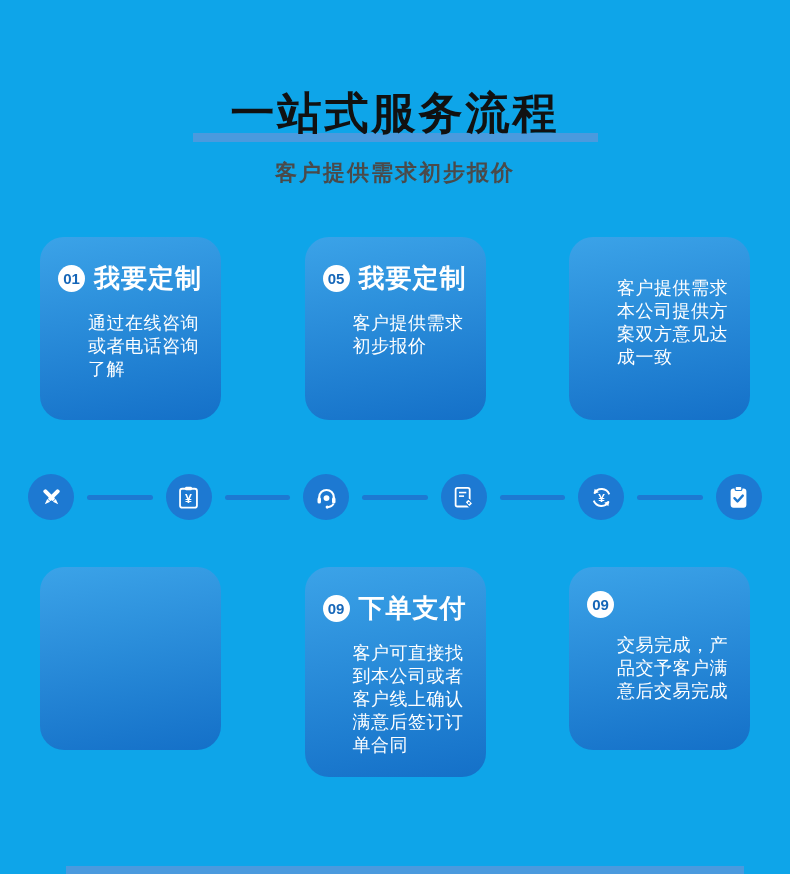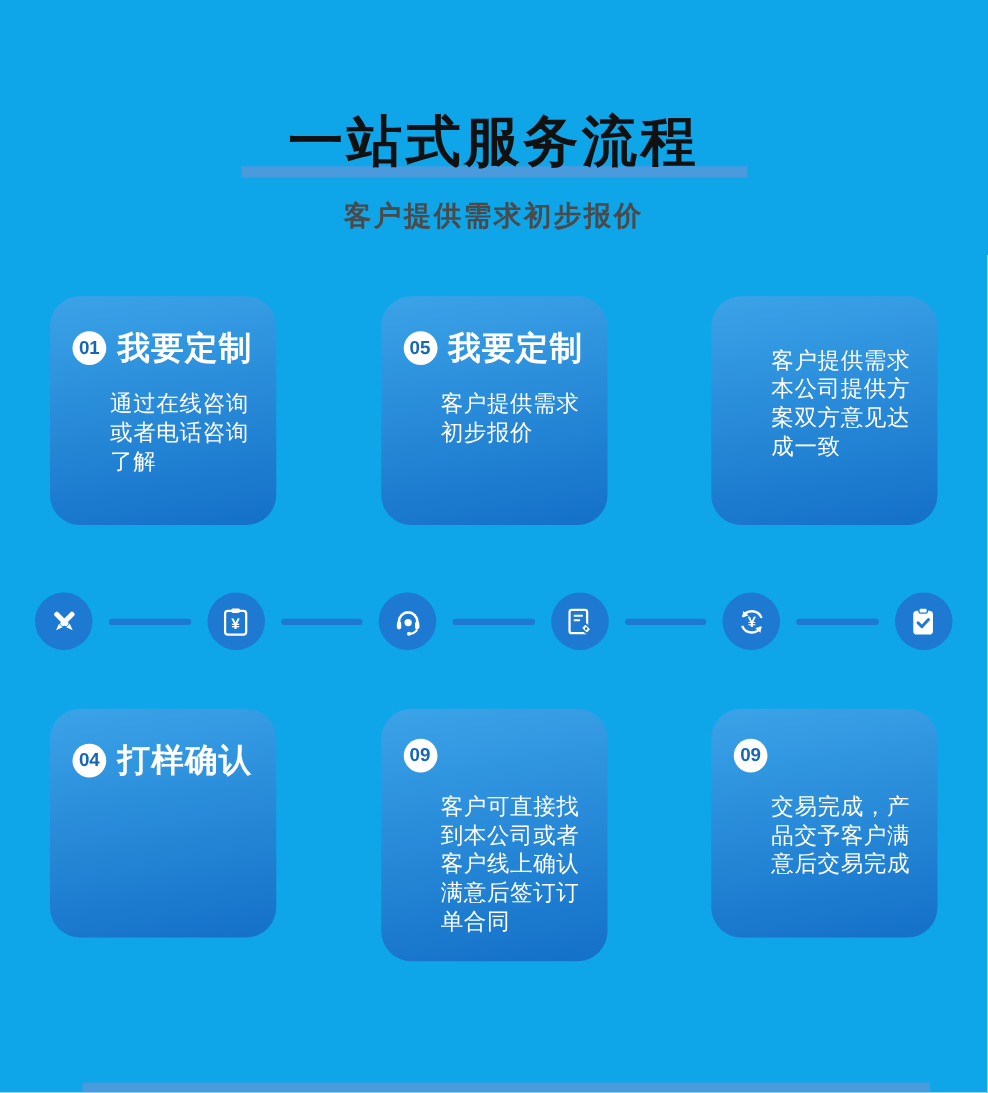--- a/index.html
+++ b/index.html
@@ -154,28 +154,25 @@
       <svg viewBox="0 0 24 24">
         <rect x="5" y="4" width="14" height="17" rx="2.6" fill="#fff"></rect>
         <rect x="9" y="2.2" width="6" height="3.6" rx="1.2" fill="#fff" stroke="var(--icon-blue)" stroke-width="1"></rect>
         <path d="M8.4 12.6 l2.7 2.9 4.7-5.2" fill="none" stroke="var(--icon-blue)" stroke-width="2.1" stroke-linecap="round" stroke-linejoin="round"></path>
       </svg>
     </div>
   </div>
 
   <div class="row row-bottom">
     <div class="card">
-      <div class="card-head">
-        <span class="badge">04</span>
-        <span class="card-title">打样确认</span>
-      </div>
     </div>
     <div class="card">
       <div class="card-head">
         <span class="badge">09</span>
+        <span class="card-title">下单支付</span>
       </div>
       <p class="card-desc">客户可直接找到本公司或者客户线上确认满意后签订订单合同</p>
     </div>
     <div class="card">
       <div class="card-head">
         <span class="badge">09</span>
       </div>
       <p class="card-desc">交易完成，产品交予客户满意后交易完成</p>
     </div>
   </div>

